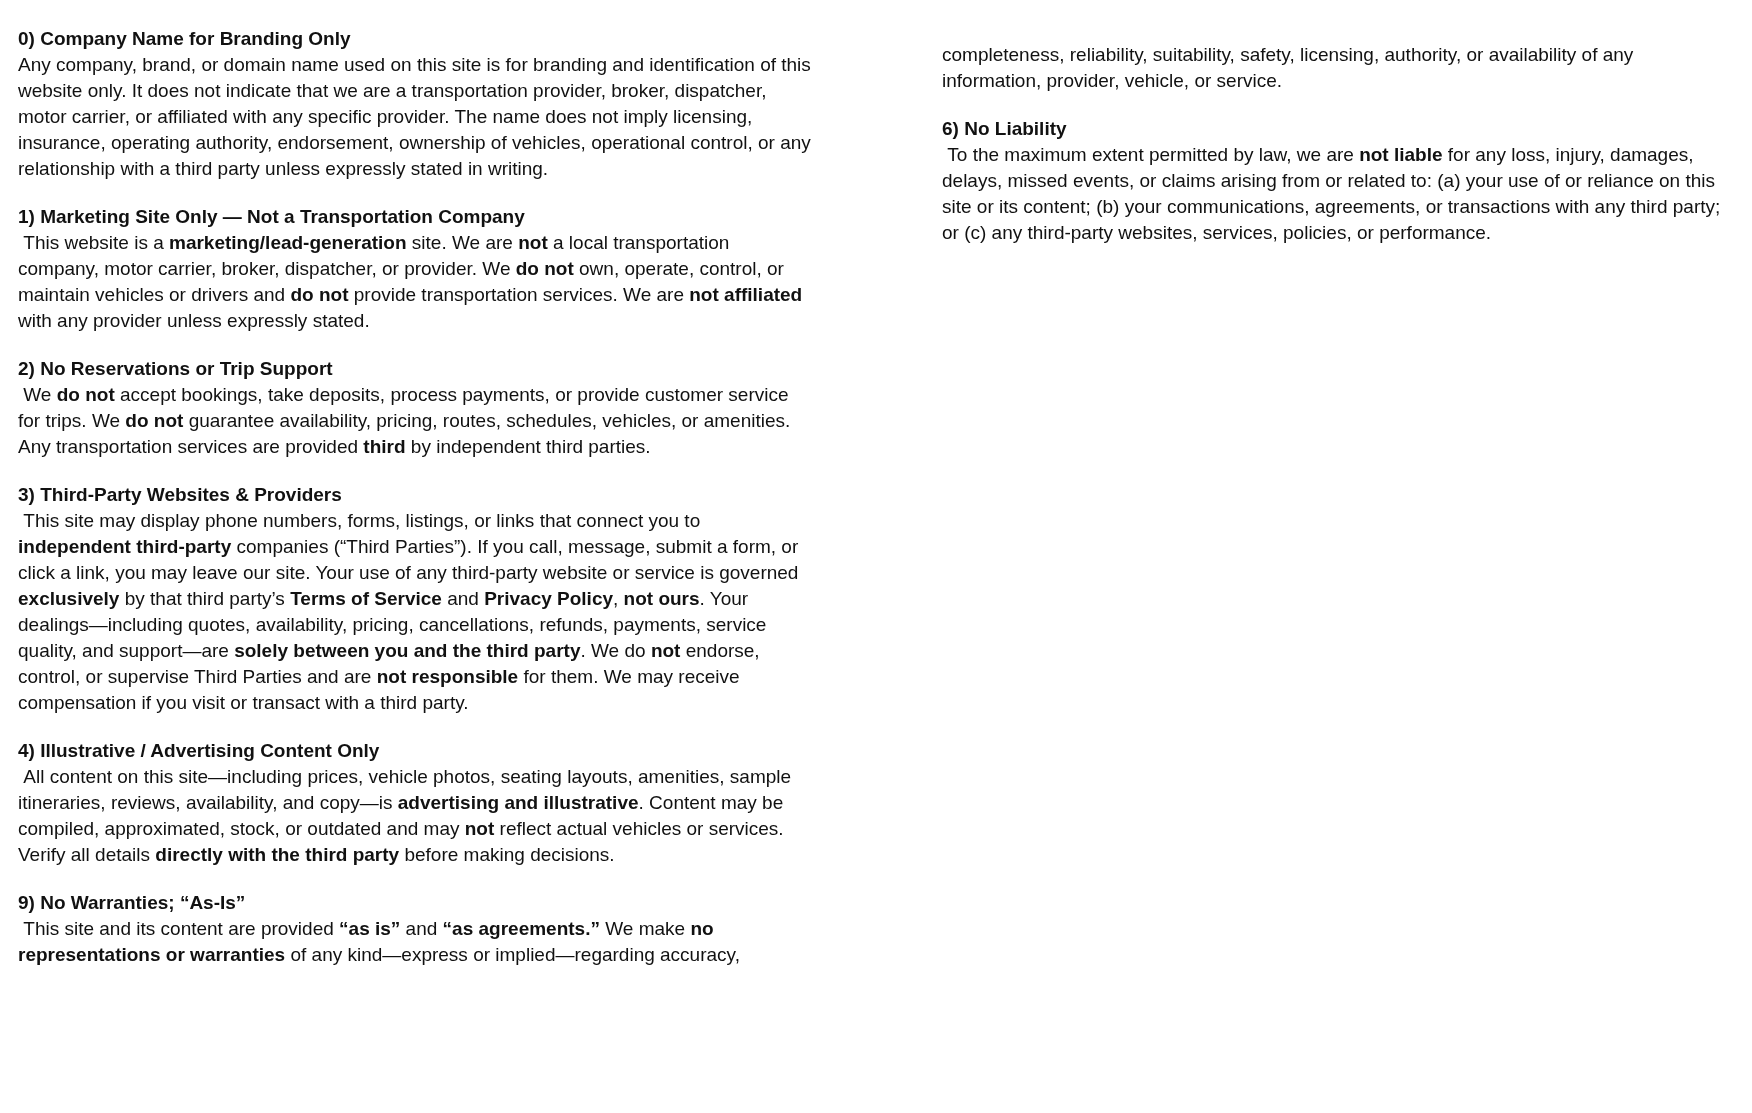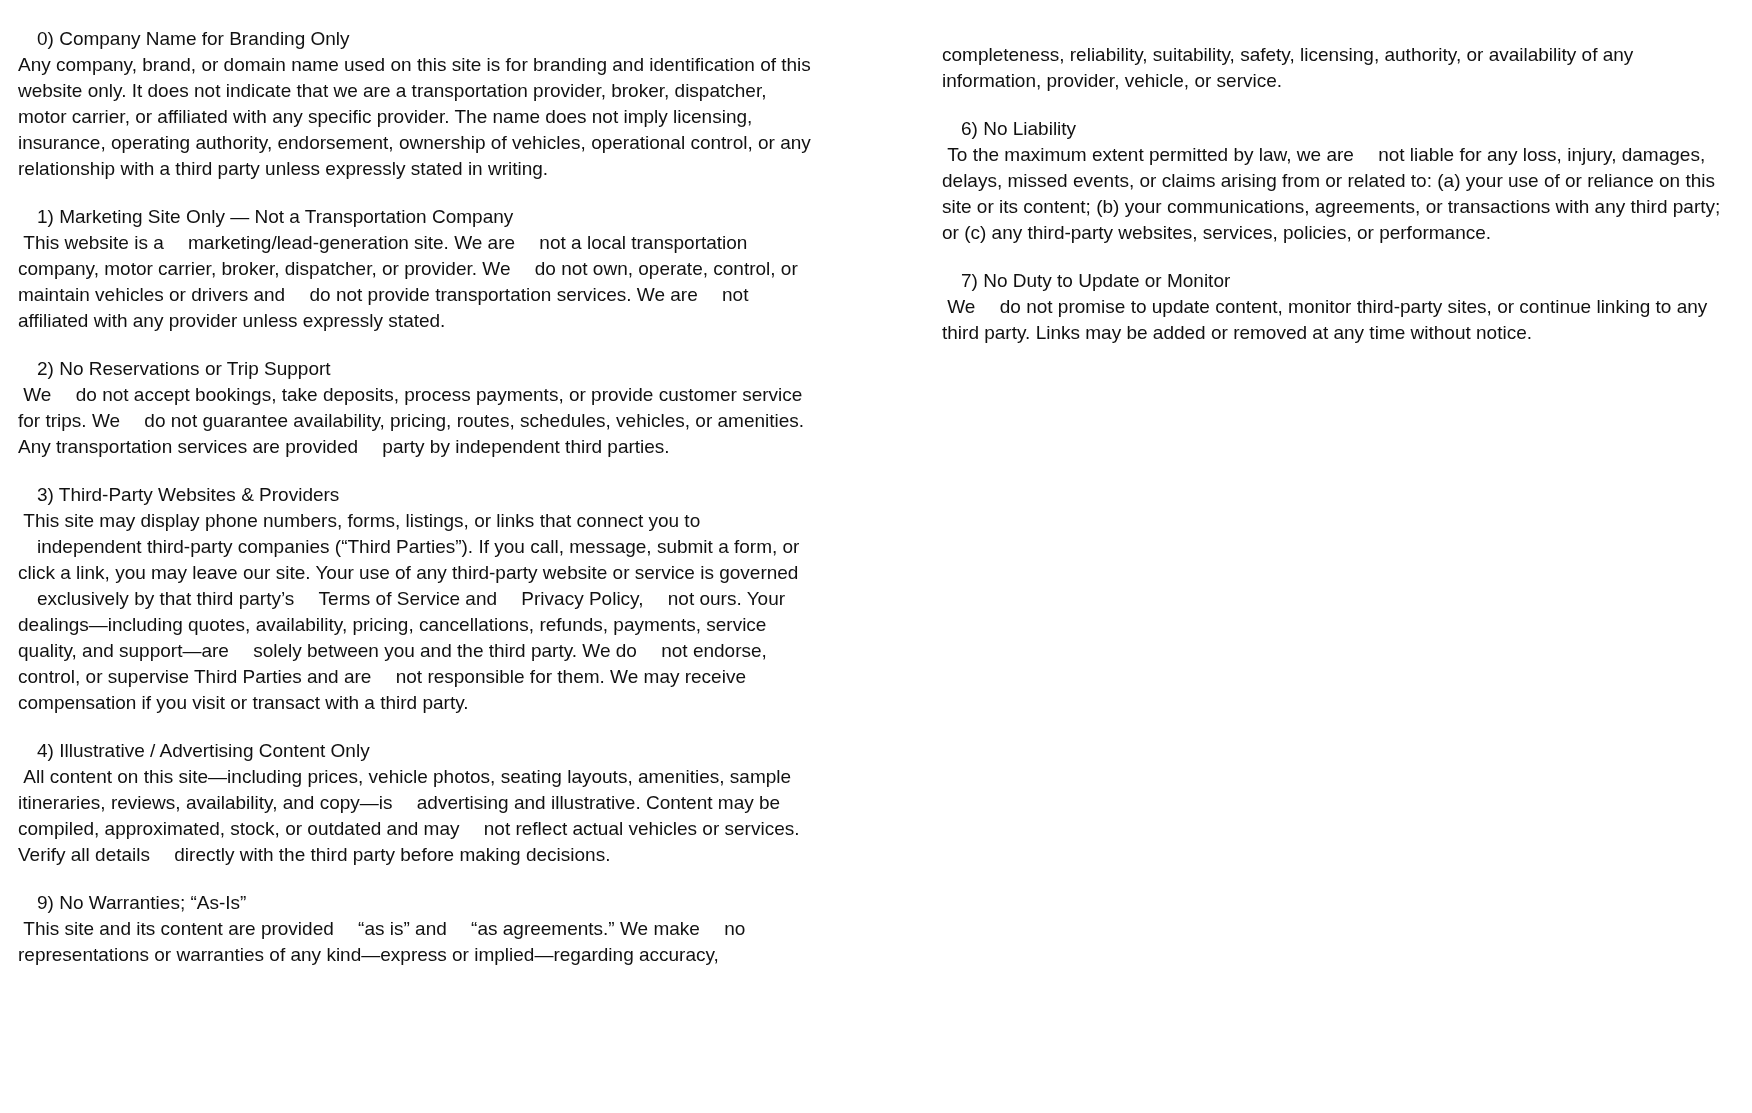--- a/index.html
+++ b/index.html
@@ -23,32 +23,31 @@
     line-height: 26px;
     color: #111111;
     background: #ffffff;
   }
   .col { min-width: 0; }
   .col-right { margin-top: 16px; }
   p.para {
     margin: 0 0 22px 0;
     white-space: pre-wrap;
   }
-  p.para strong, p.para b { font-weight: 400; margin-left: 19px; }
+  p.para strong, p.para b { font-weight: 700; }
 </style>
 </head>
 <body>
 
 <div class="page">
   <div class="col col-left">
       <p class="para"><strong>0) Company Name for Branding Only</strong><br>Any company, brand, or domain name used on this site is for branding and identification of this website only. It does not indicate that we are a transportation provider, broker, dispatcher, motor carrier, or affiliated with any specific provider. The name does not imply licensing, insurance, operating authority, endorsement, ownership of vehicles, operational control, or any relationship with a third party unless expressly stated in writing.</p>
       <p class="para"><strong>1) Marketing Site Only — Not a Transportation Company</strong><br> This website is a <b>marketing/lead-generation</b> site. We are <b>not</b> a local transportation company, motor carrier, broker, dispatcher, or provider. We <b>do not</b> own, operate, control, or maintain vehicles or drivers and <b>do not</b> provide transportation services. We are <b>not affiliated</b> with any provider unless expressly stated.</p>
-      <p class="para"><strong>2) No Reservations or Trip Support</strong><br> We <b>do not</b> accept bookings, take deposits, process payments, or provide customer service for trips. We <b>do not</b> guarantee availability, pricing, routes, schedules, vehicles, or amenities. Any transportation services are provided <b>party</b> by independent third parties.</p>
+      <p class="para"><strong>2) No Reservations or Trip Support</strong><br> We <b>do not</b> accept bookings, take deposits, process payments, or provide customer service for trips. We <b>do not</b> guarantee availability, pricing, routes, schedules, vehicles, or amenities. Any transportation services are provided <b>third</b> by independent third parties.</p>
       <p class="para"><strong>3) Third-Party Websites &amp; Providers</strong><br> This site may display phone numbers, forms, listings, or links that connect you to <b>independent third-party</b> companies (“Third Parties”). If you call, message, submit a form, or click a link, you may leave our site. Your use of any third-party website or service is governed <b>exclusively</b> by that third party’s <b>Terms of Service</b> and <b>Privacy Policy</b>, <b>not ours</b>. Your dealings—including quotes, availability, pricing, cancellations, refunds, payments, service quality, and support—are <b>solely between you and the third party</b>. We do <b>not</b> endorse, control, or supervise Third Parties and are <b>not responsible</b> for them. We may receive compensation if you visit or transact with a third party.</p>
       <p class="para"><strong>4) Illustrative / Advertising Content Only</strong><br> All content on this site—including prices, vehicle photos, seating layouts, amenities, sample itineraries, reviews, availability, and copy—is <b>advertising and illustrative</b>. Content may be compiled, approximated, stock, or outdated and may <b>not</b> reflect actual vehicles or services. Verify all details <b>directly with the third party</b> before making decisions.</p>
       <p class="para"><strong>9) No Warranties; “As-Is”</strong><br> This site and its content are provided <b>“as is”</b> and <b>“as agreements.”</b> We make <b>no representations or warranties</b> of any kind—express or implied—regarding accuracy,</p>
     </div>
   <div class="col col-right">
       <p class="para">completeness, reliability, suitability, safety, licensing, authority, or availability of any information, provider, vehicle, or service.</p>
       <p class="para"><strong>6) No Liability</strong><br> To the maximum extent permitted by law, we are <b>not liable</b> for any loss, injury, damages, delays, missed events, or claims arising from or related to: (a) your use of or reliance on this site or its content; (b) your communications, agreements, or transactions with any third party; or (c) any third-party websites, services, policies, or performance.</p>
-      <p class="para"><strong>7) No Duty to Update or Monitor</strong><br> We <b>do not</b> promise to update content, monitor third-party sites, or continue linking to any third party. Links may be added or removed at any time without notice.</p>
     </div>
 </div>
 
 </body></html>

